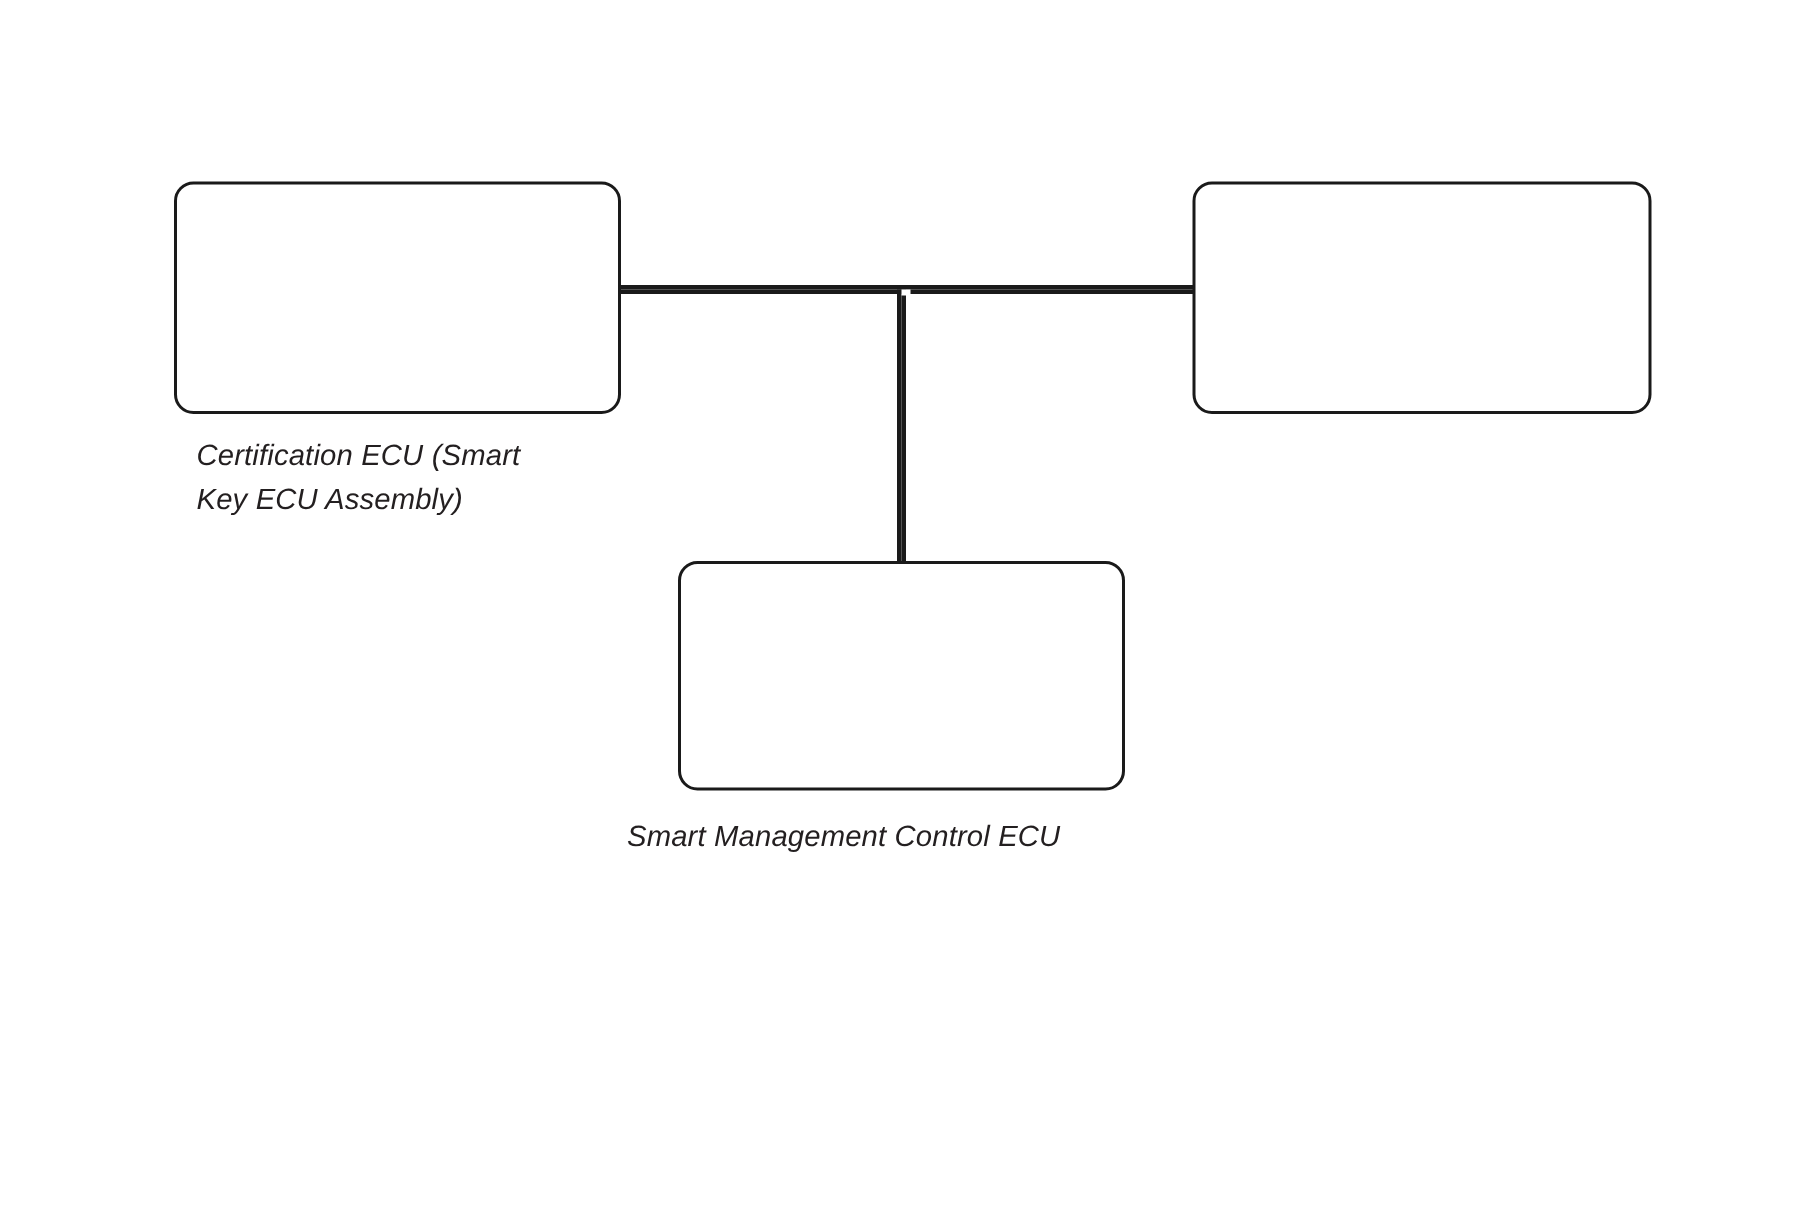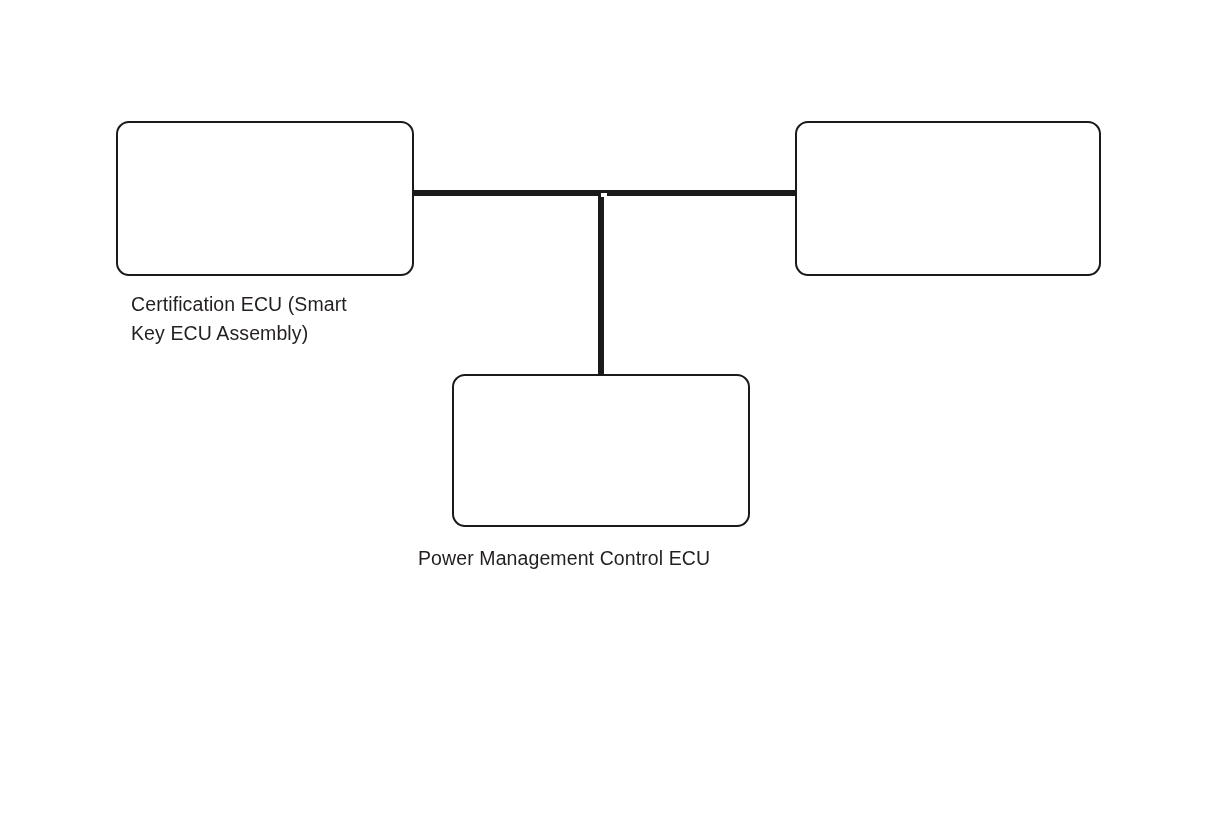--- a/index.html
+++ b/index.html
@@ -12,20 +12,21 @@
     height: 816px;
     font-family: "Liberation Sans", sans-serif;
     color: #231f20;
     overflow: hidden;
   }
   #canvas {
     position: relative;
     width: 1212px;
     height: 816px;
     background: #ffffff;
+    font-style: italic;
   }
   .ecu-node {
     position: absolute;
     box-sizing: border-box;
     background: #ffffff;
     border: 2.5px solid #1a1a1a;
     border-radius: 13px;
   }
   .node-label {
     position: absolute;
@@ -68,15 +69,15 @@
 
   <div class="bus-gap-patch" style="left:601px; top:193px; width:6px; height:4px;"></div>
 
   <div class="ecu-node" style="left:116px; top:121px; width:298px; height:155px;"></div>
   <div class="node-label" style="left:131px; top:290px; width:320px;">Certification ECU (Smart
 Key ECU Assembly)</div>
 
   <div class="ecu-node" style="left:795px; top:121px; width:306px; height:155px;"></div>
 
   <div class="ecu-node" style="left:452px; top:374px; width:298px; height:153px;"></div>
-  <div class="node-label" style="left:418px; top:544px; width:400px;">Power Management Control ECU</div>
+  <div class="node-label" style="left:418px; top:544px; width:400px;">Smart Management Control ECU</div>
 
 </div>
 
 </body></html>

